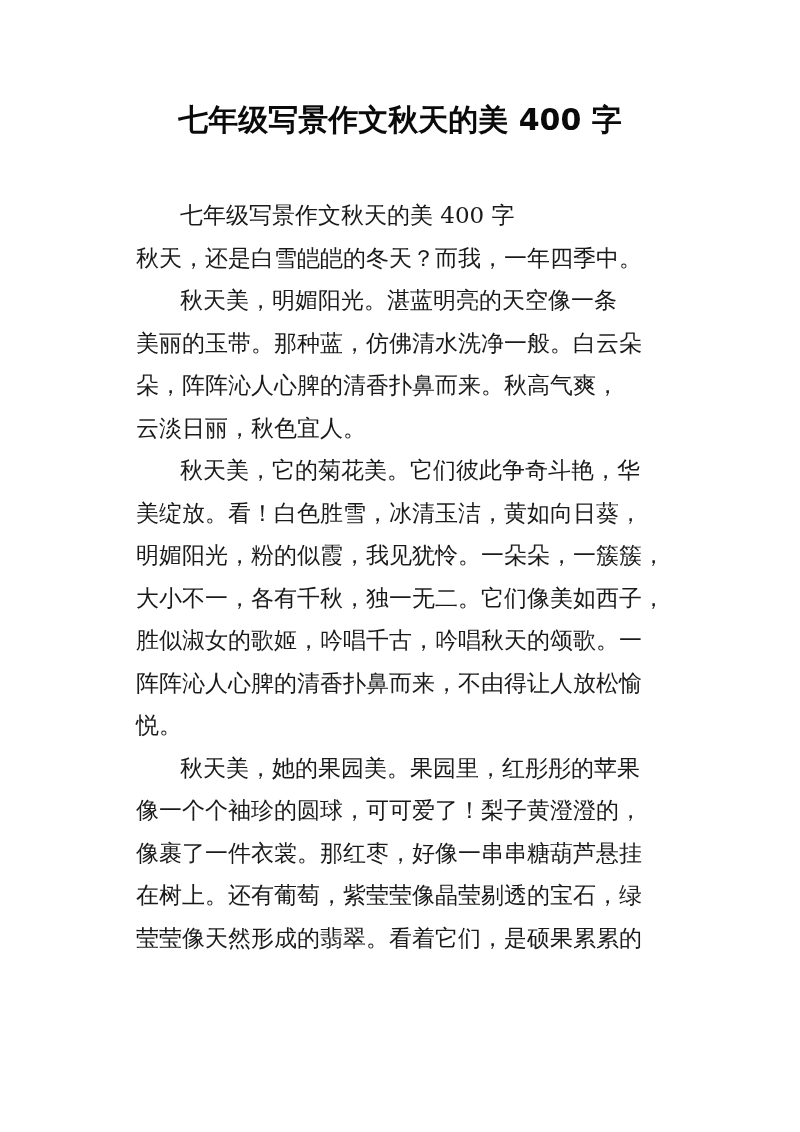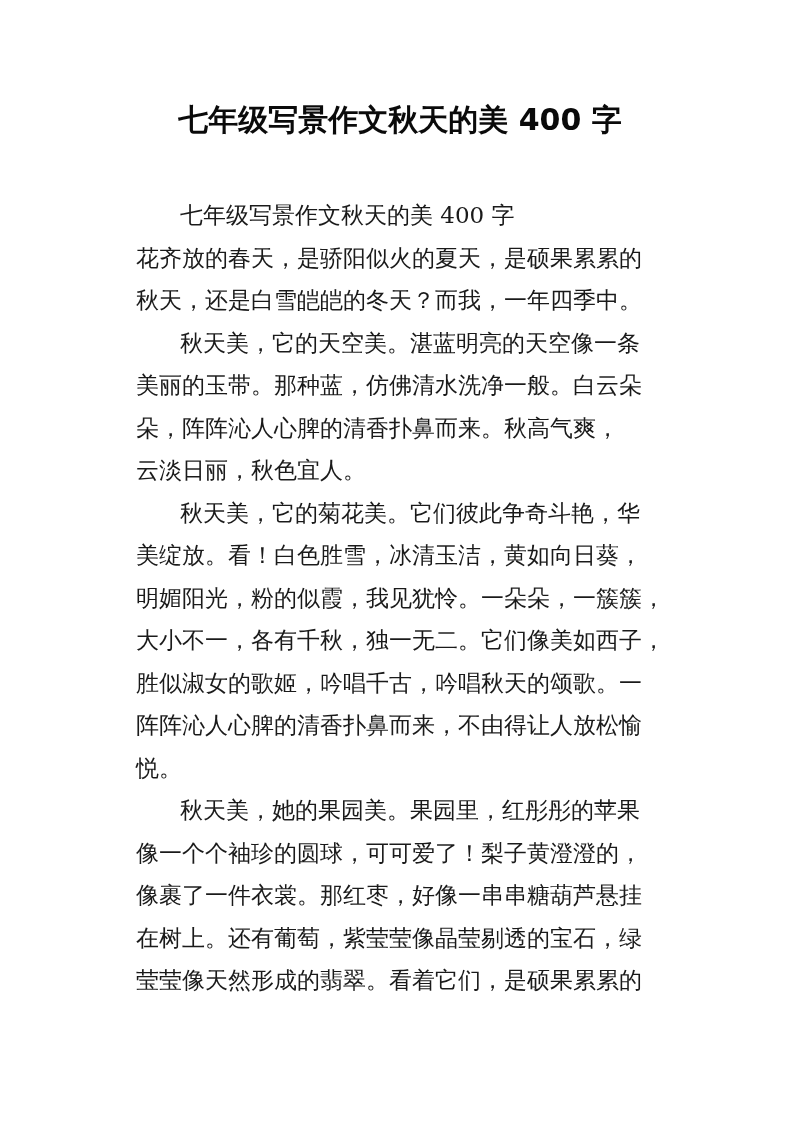--- a/index.html
+++ b/index.html
@@ -61,26 +61,25 @@
 <div class="page">
   <h1 class="doc-title">七年级写景作文秋天的美 400 字</h1>
 
   <div class="body-text">
 
     <div>
       <span class="line indent">七年级写景作文秋天的美 400 字</span>
     </div>
 
     <div>
-      <span class="line">花齐放的春天，是骄阳似火的夏天，是硕果累累的</span>
       <span class="line">秋天，还是白雪皑皑的冬天？而我，一年四季中。</span>
     </div>
 
     <div>
-      <span class="line indent">秋天美，它的天空美。湛蓝明亮的天空像一条</span>
+      <span class="line indent">秋天美，明媚阳光。湛蓝明亮的天空像一条</span>
       <span class="line">美丽的玉带。那种蓝，仿佛清水洗净一般。白云朵</span>
       <span class="line">朵，阵阵沁人心脾的清香扑鼻而来。秋高气爽，</span>
       <span class="line">云淡日丽，秋色宜人。</span>
     </div>
 
     <div>
       <span class="line indent">秋天美，它的菊花美。它们彼此争奇斗艳，华</span>
       <span class="line">美绽放。看！白色胜雪，冰清玉洁，黄如向日葵，</span>
       <span class="line">明媚阳光，粉的似霞，我见犹怜。一朵朵，一簇簇，</span>
       <span class="line">大小不一，各有千秋，独一无二。它们像美如西子，</span>

